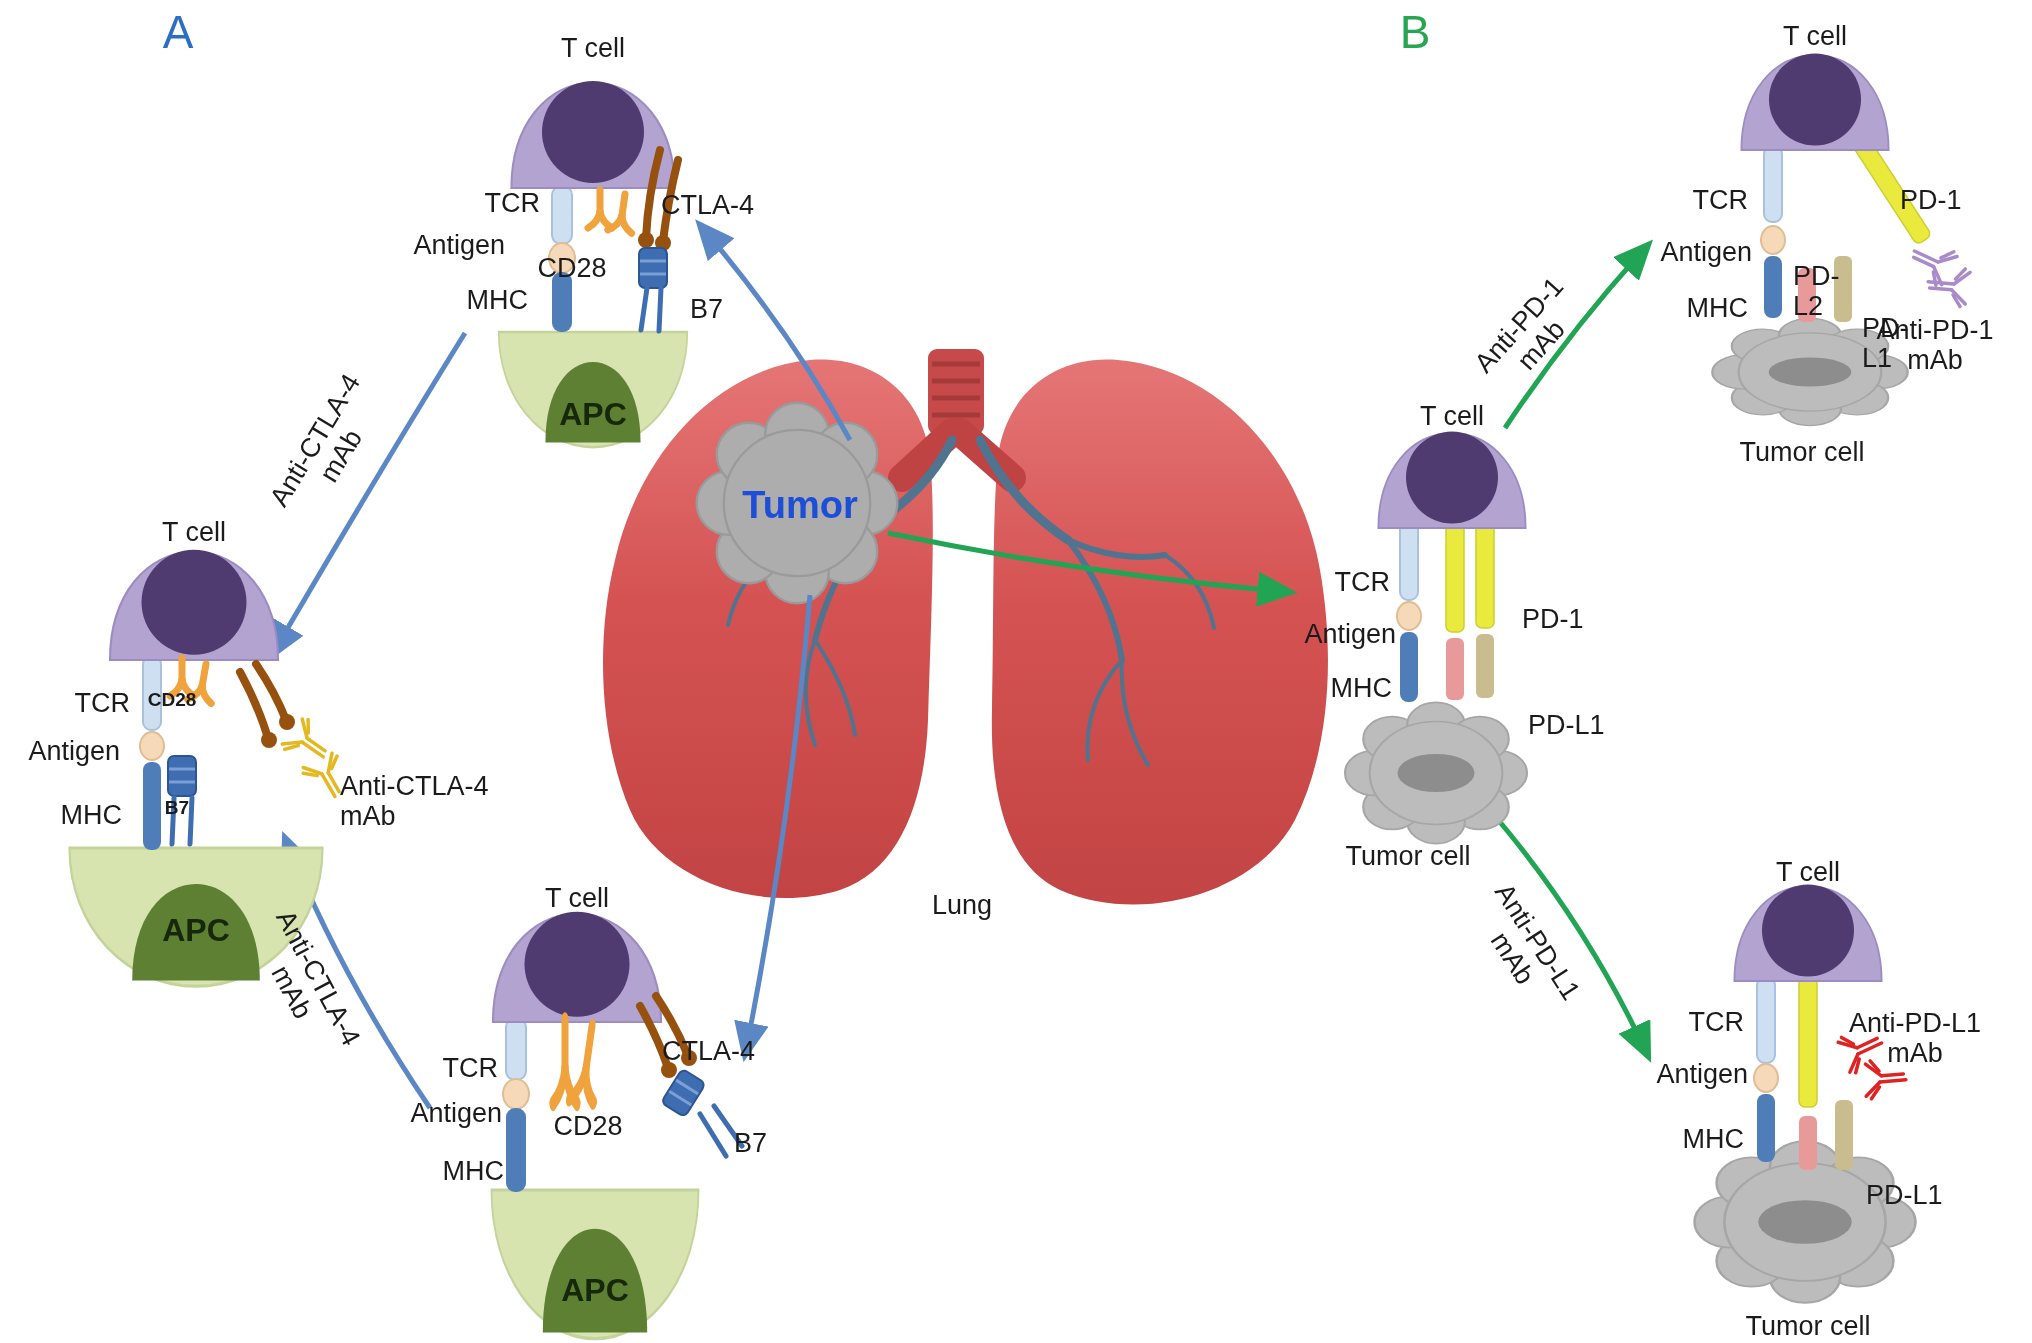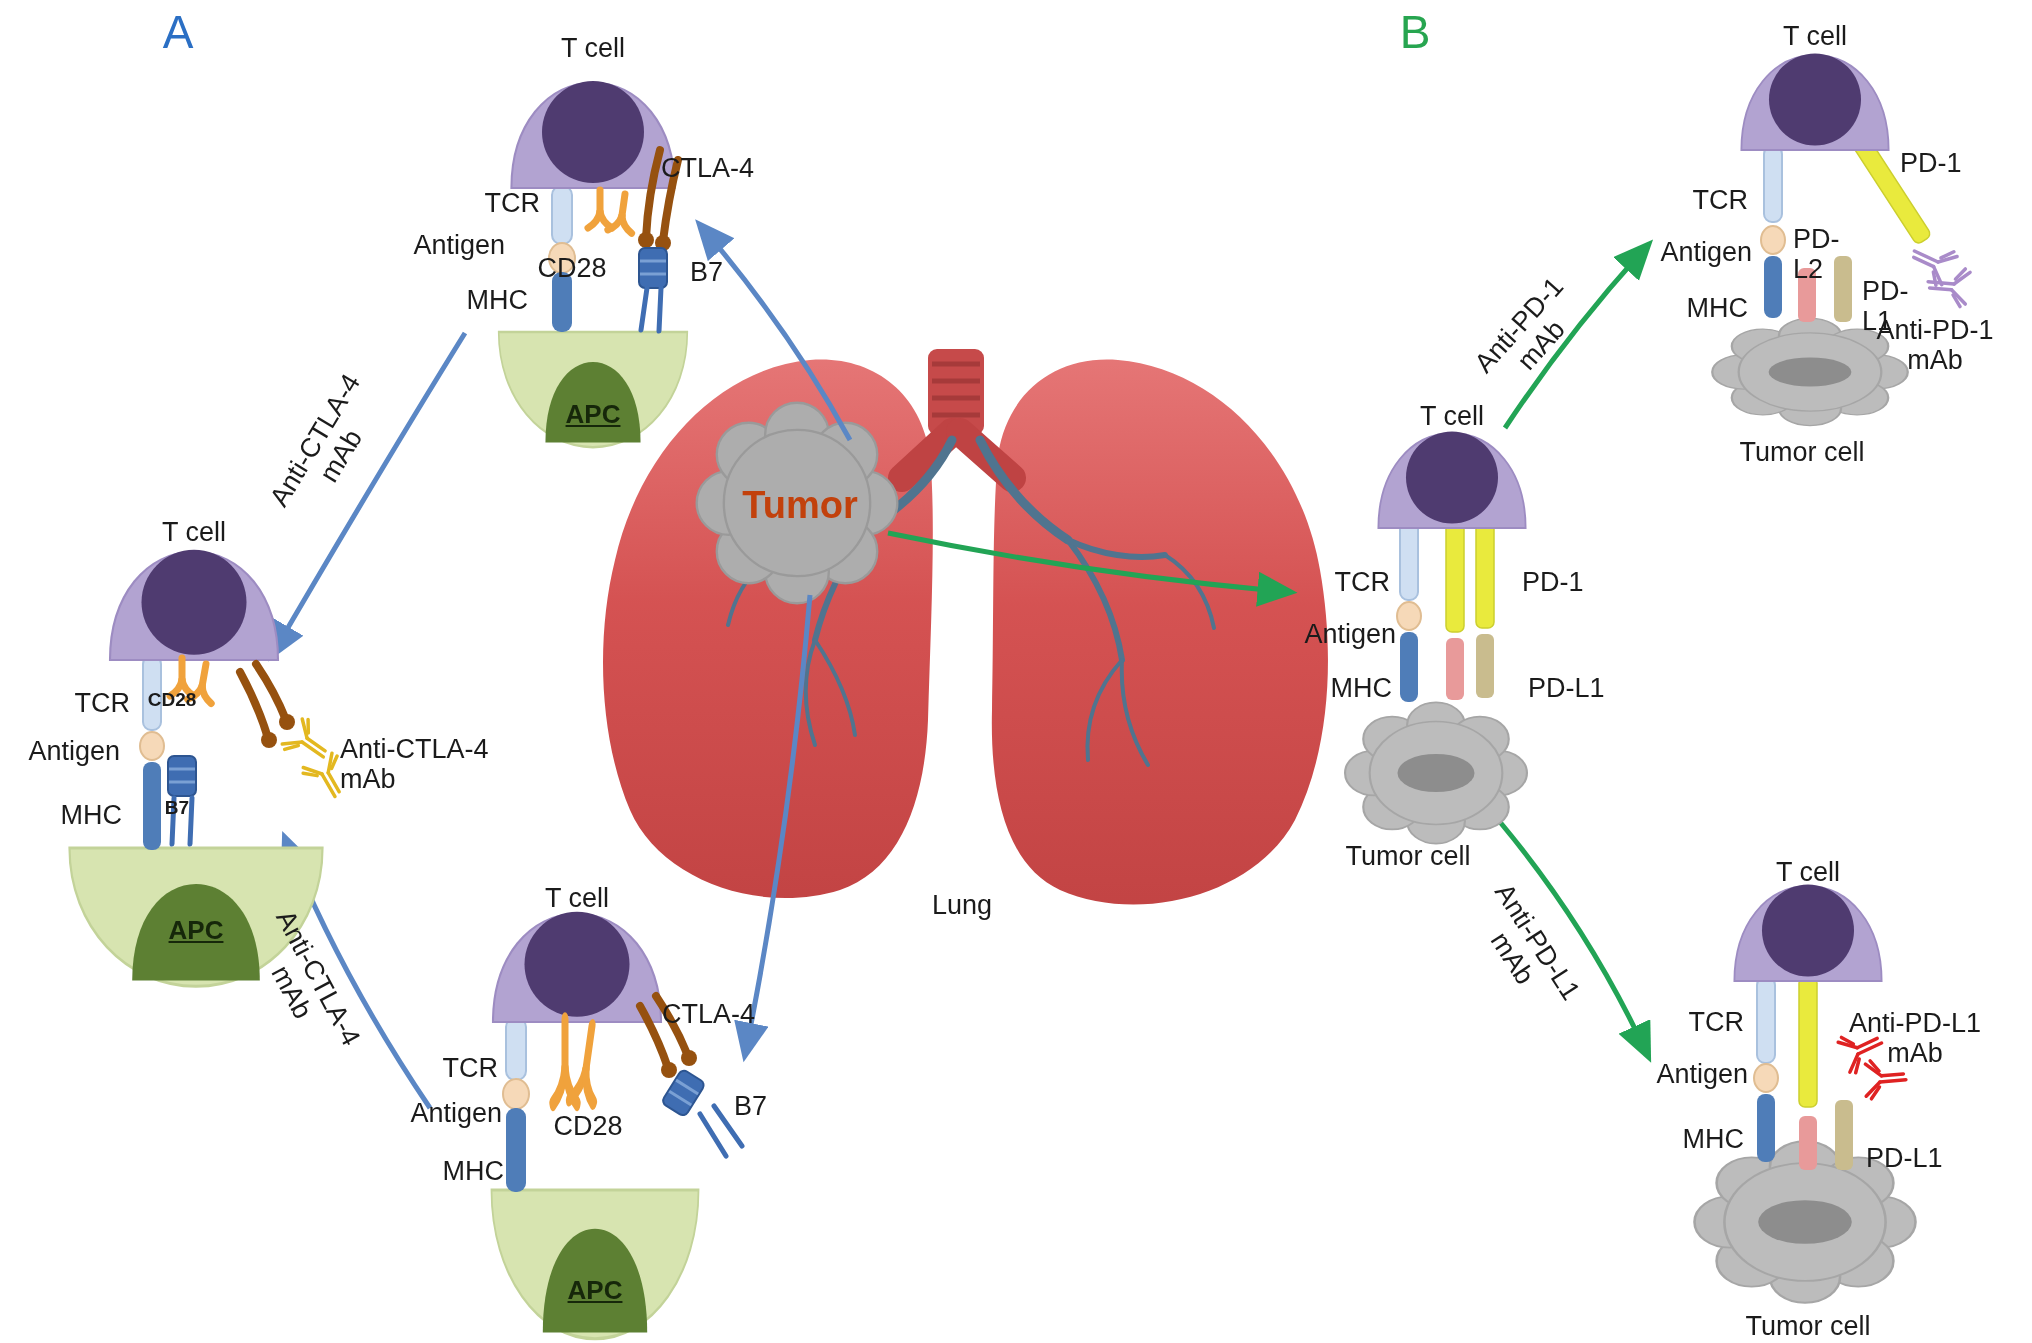--- a/index.html
+++ b/index.html
@@ -2,25 +2,25 @@
 <html><head>
 <meta charset="utf-8">
 <style>
   html,body{margin:0;padding:0;background:#fff;}
   #fig{position:relative;width:2032px;height:1343px;background:#fff;overflow:hidden;
        font-family:"Liberation Sans",sans-serif;}
   #fig svg.canvas{position:absolute;left:0;top:0;}
   .lbl{position:absolute;font-size:27px;line-height:30px;color:#1b1b1b;white-space:nowrap;}
   .ctr{transform:translate(-50%,-50%);text-align:center;}
   .rgt{transform:translate(-100%,-50%);text-align:center;}
-  .lft{transform:translate(0,-50%);}
+  .lft{transform:translate(0,-50%);margin-top:37px;}
   .sm{font-size:19px;line-height:20px;font-weight:bold;}
   .panel{font-size:46px;}
-  .apcTxt{font-size:26px;font-weight:bold;color:#16270a;text-decoration:underline;}
-  .tumorTxt{font-size:38px;font-weight:bold;color:#c2410c;}
+  .apcTxt{font-size:32px;font-weight:bold;color:#16270a;}
+  .tumorTxt{font-size:38px;font-weight:bold;color:#1d4ed8;}
   
   .tcr{fill:#cfdff2;stroke:#a9c1de;stroke-width:2;}
   .mhc{fill:#4f7db8;}
   .ant{fill:#f6d9b8;stroke:#e0bd92;stroke-width:2;}
   .pd1{fill:#e9ea3d;stroke:#cccf2e;stroke-width:1.5;}
   .pdl1{fill:#c9bc8e;}
   .pdl2{fill:#e89a9a;}
   .b7p{stroke:#3f6db2;stroke-width:5;stroke-linecap:round;}
   .ctla{stroke:#96510f;stroke-width:8;stroke-linecap:round;fill:none;}
   .knob{fill:#96510f;}

